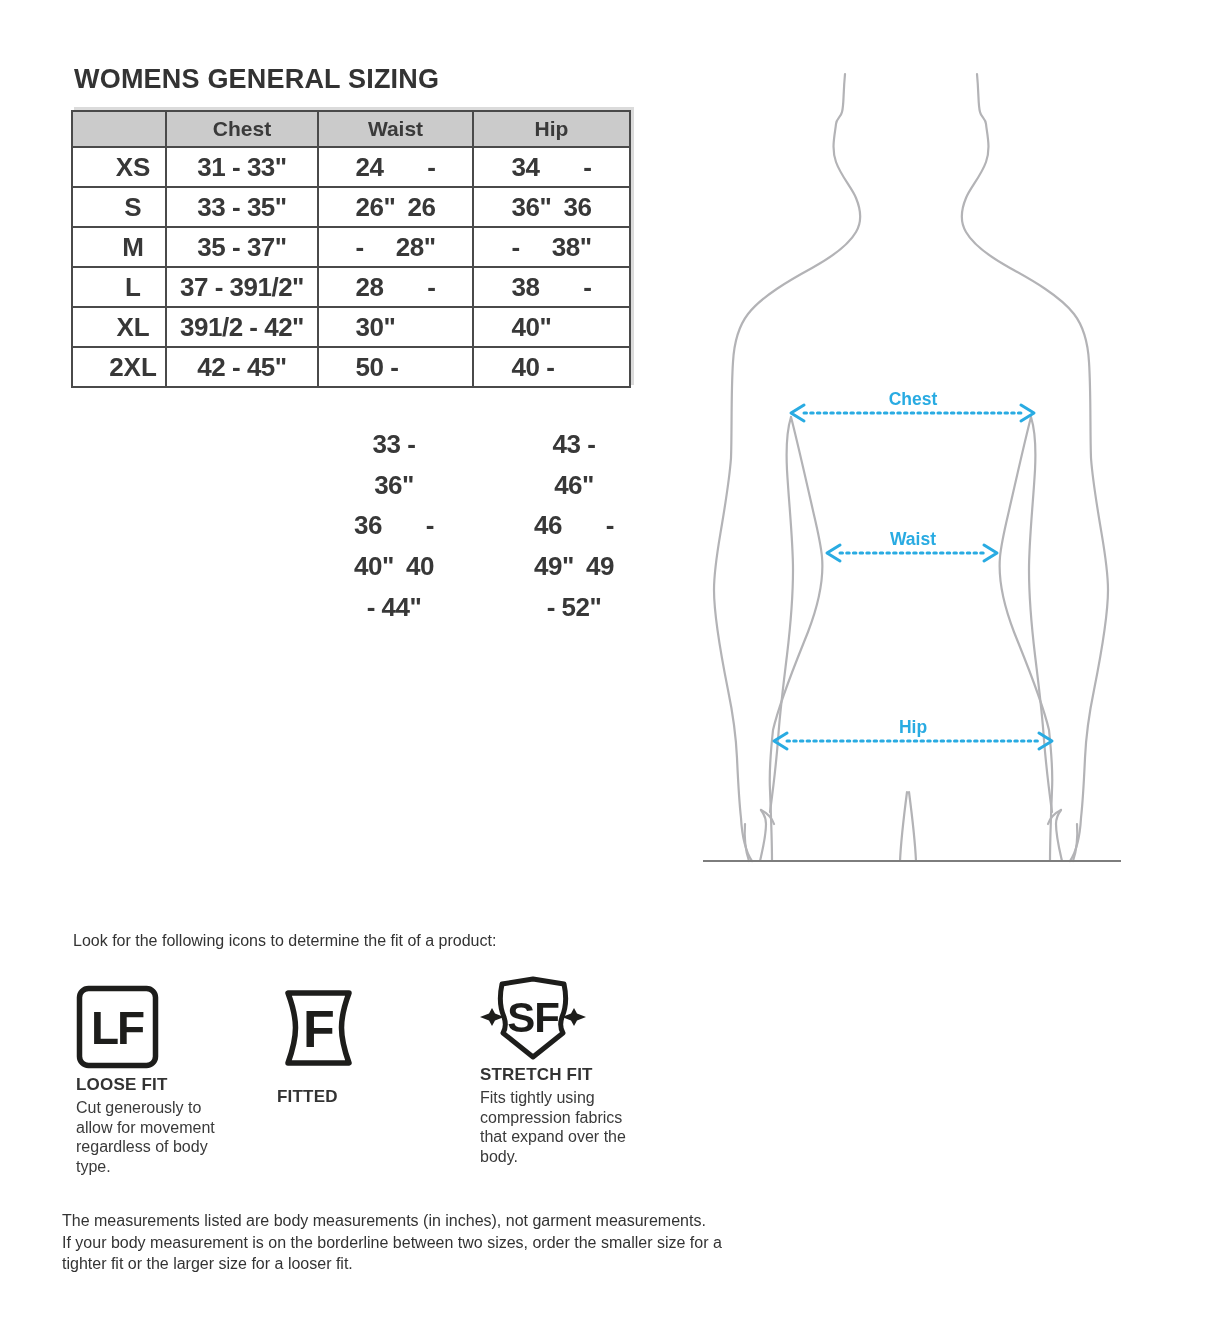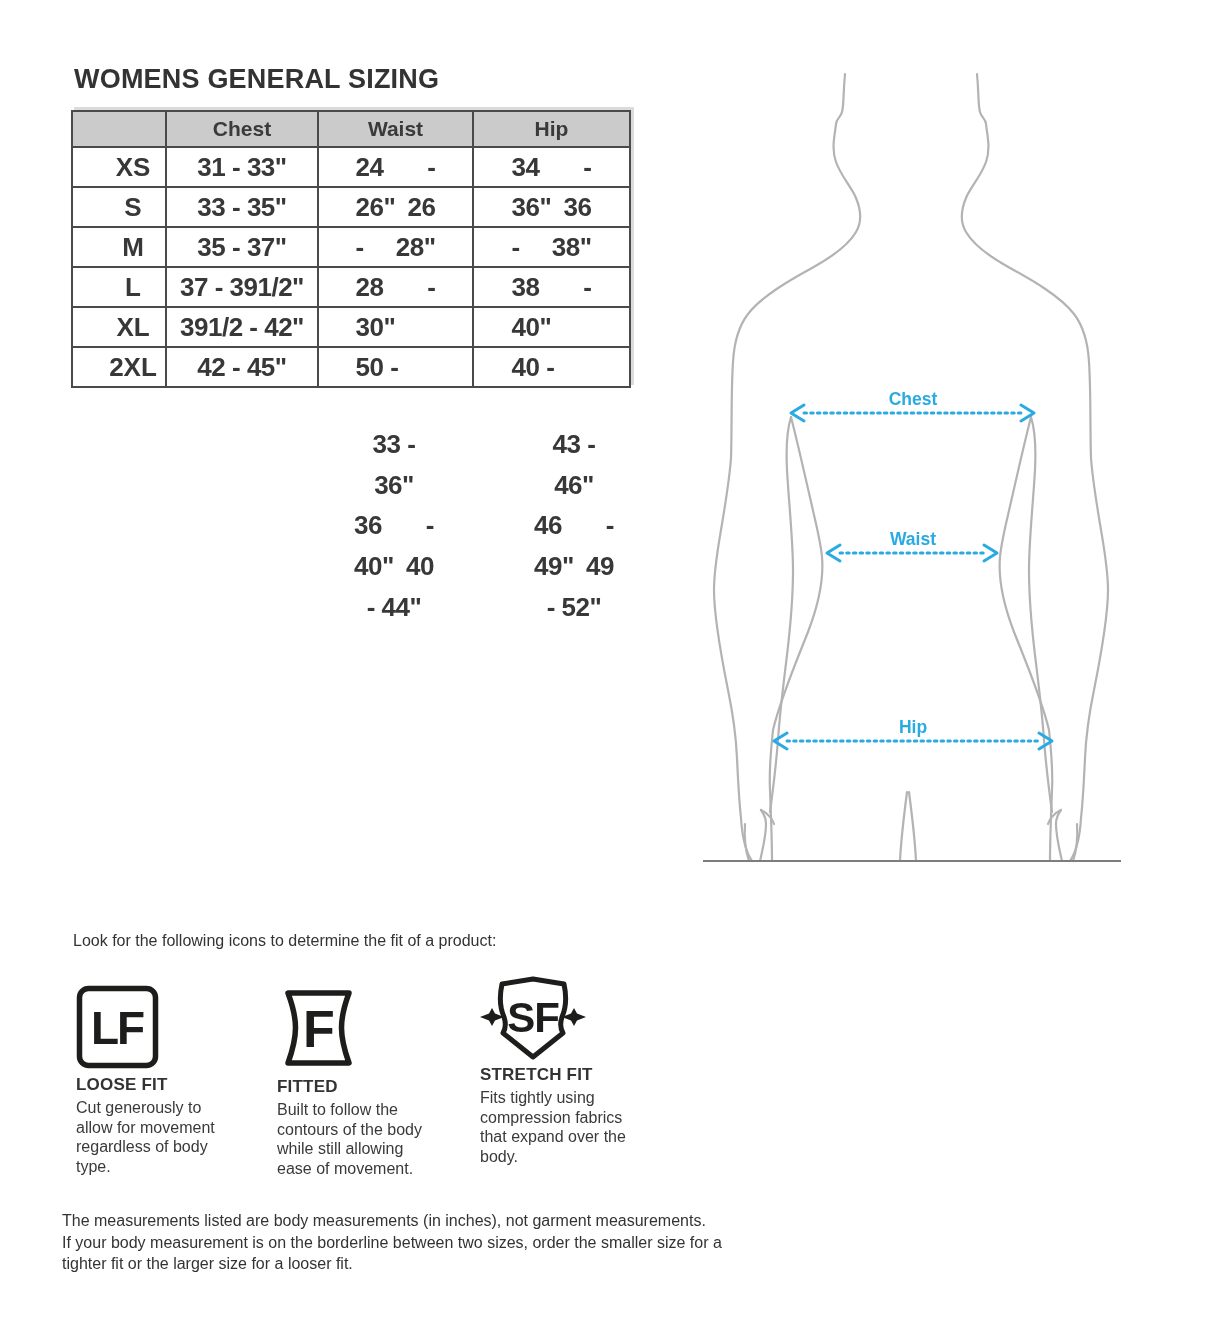--- a/index.html
+++ b/index.html
@@ -279,25 +279,21 @@
 allow for movement
 regardless of body
 type.</div>
 </div>
 
 <div class="abs fit-col" style="left:277px;top:987px">
   <svg width="83" height="82" viewBox="0 0 83 82">
     <path d="M11,6 L72,6 C62,33 62,48 72,76 L11,76 C21,48 21,33 11,6 Z" fill="none" stroke="#1d1d1b" stroke-width="5.5" stroke-linejoin="round"></path>
     <text x="42" y="60" text-anchor="middle" font-size="52" font-weight="bold" fill="#1d1d1b" font-family="Liberation Sans, DejaVu Sans, sans-serif">F</text>
   </svg>
-  <div class="fit-label" style="margin-top:4px">FITTED</div>
-  <div class="fit-desc">Built to follow the
-contours of the body
-while still allowing
-ease of movement.</div>
+  <div class="fit-label" style="margin-top:14px">FITTED</div>
 </div>
 
 <div class="abs fit-col" style="left:480px;top:976px">
   <svg width="106" height="84" viewBox="0 0 106 84">
     <path d="M53,3 L84,8 C87,22 86,32 82,41 C80,47 80,52 83,57 L53,81 L23,57 C26,52 26,47 24,41 C20,32 19,22 22,8 Z" fill="none" stroke="#1d1d1b" stroke-width="5" stroke-linejoin="round"></path>
     <path d="M0,41 L9,37.5 L12,32 L15,37.5 L24,41 L15,44.5 L12,50 L9,44.5 Z" fill="#1d1d1b"></path>
     <path d="M82,41 L91,37.5 L94,32 L97,37.5 L106,41 L97,44.5 L94,50 L91,44.5 Z" fill="#1d1d1b"></path>
     <text x="53" y="56" text-anchor="middle" font-size="42" font-weight="bold" letter-spacing="-1" fill="#1d1d1b" font-family="Liberation Sans, DejaVu Sans, sans-serif">SF</text>
   </svg>
   <div class="fit-label" style="margin-top:1px">STRETCH FIT</div>

